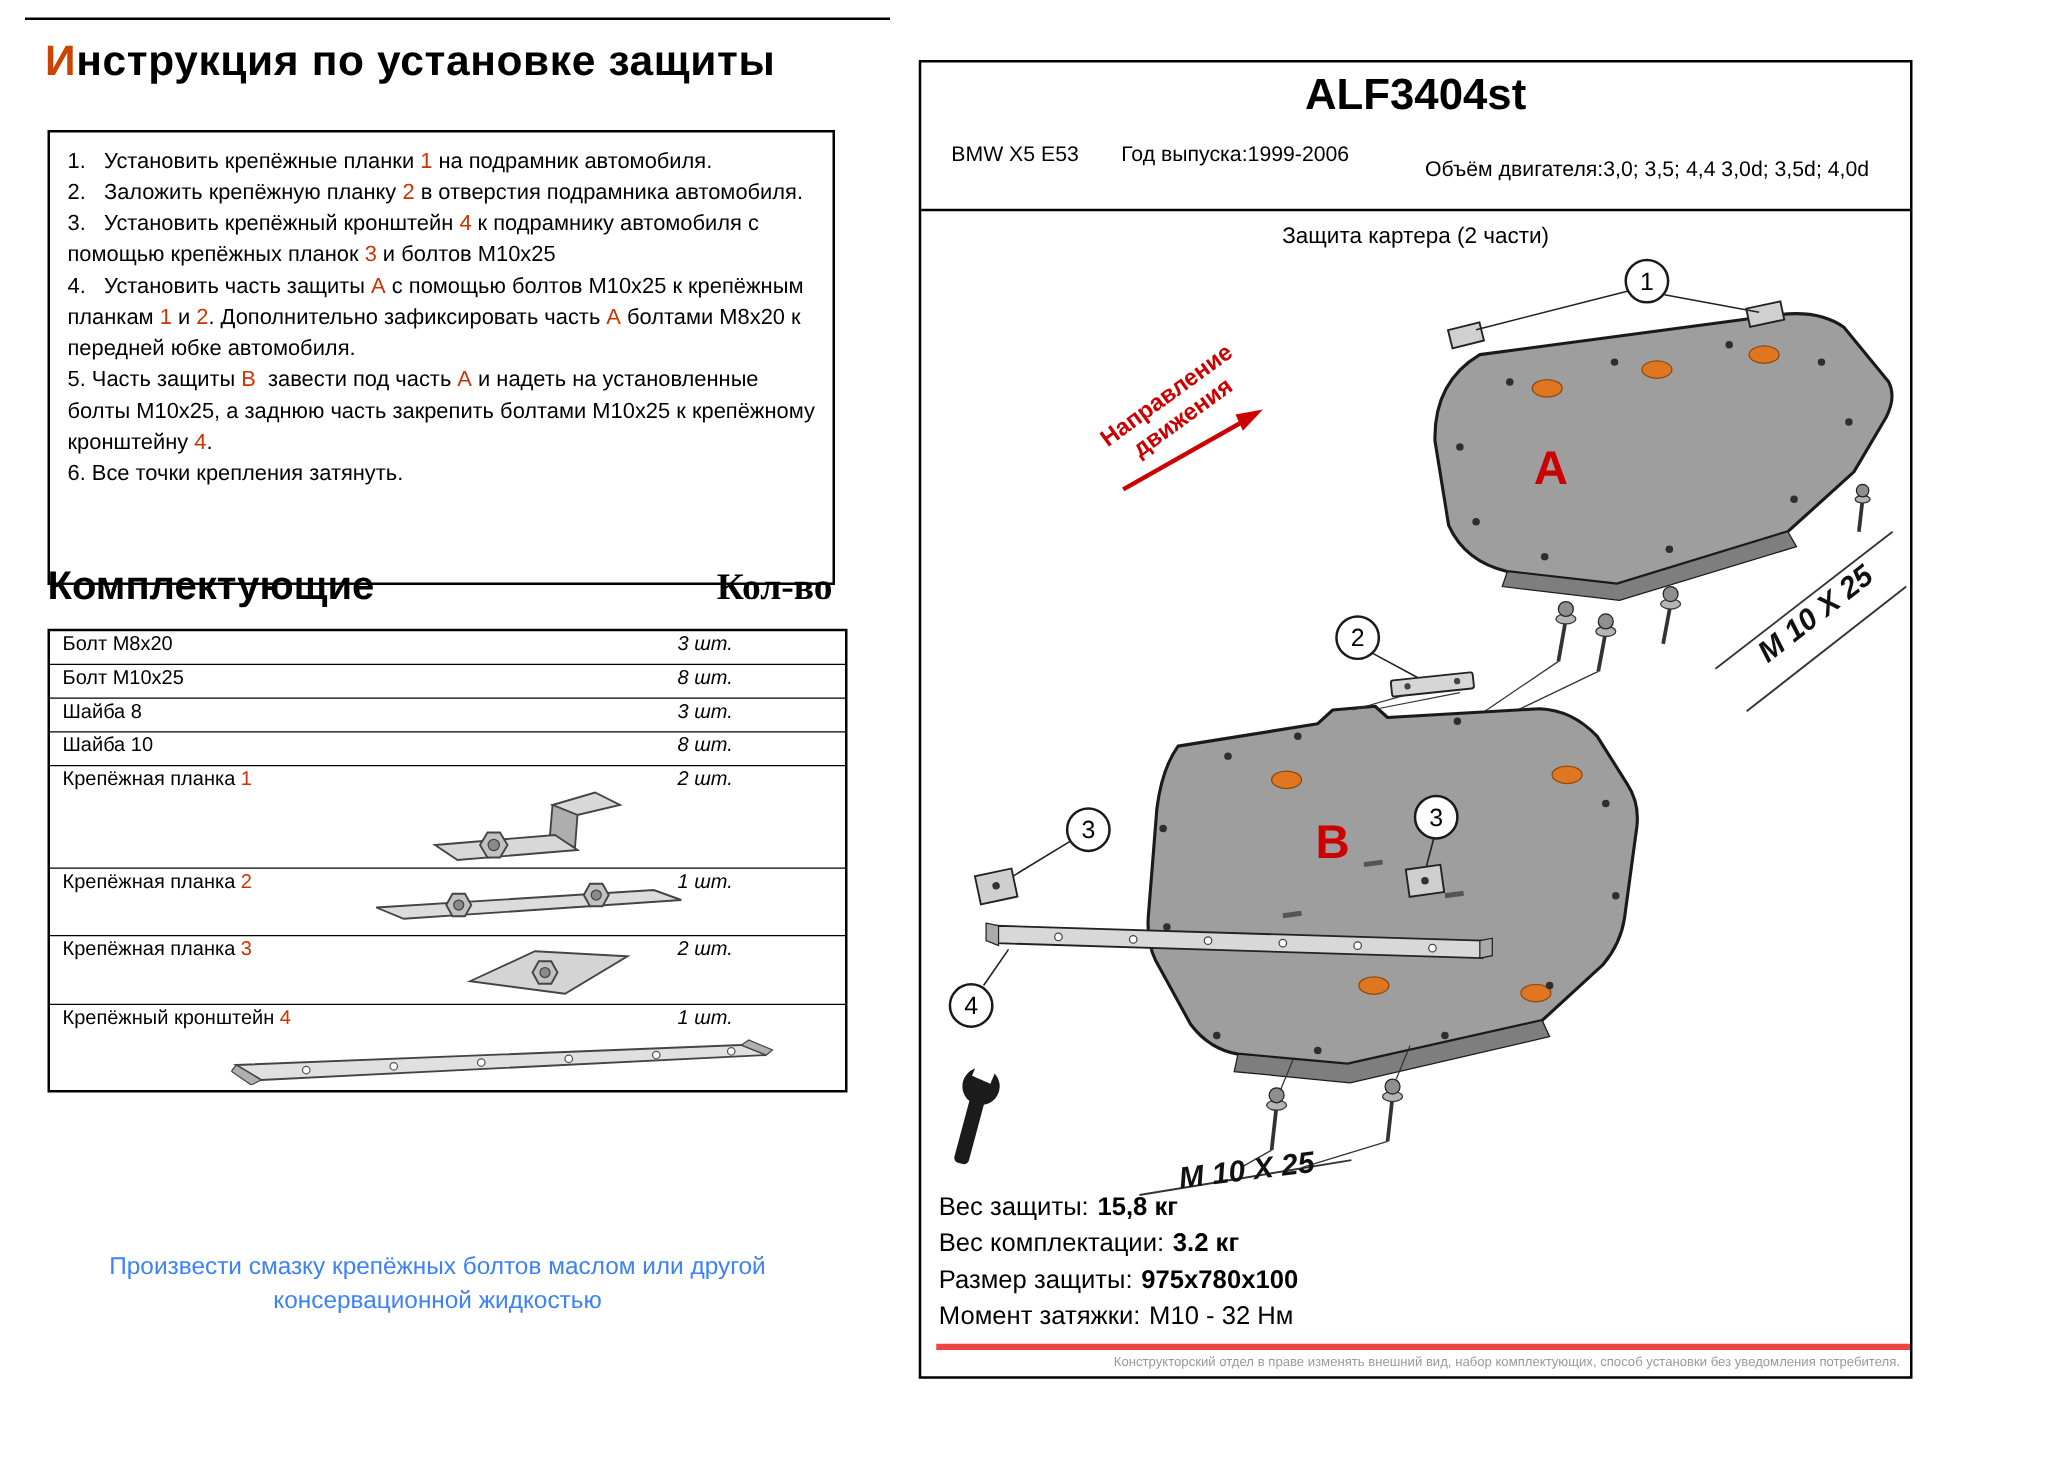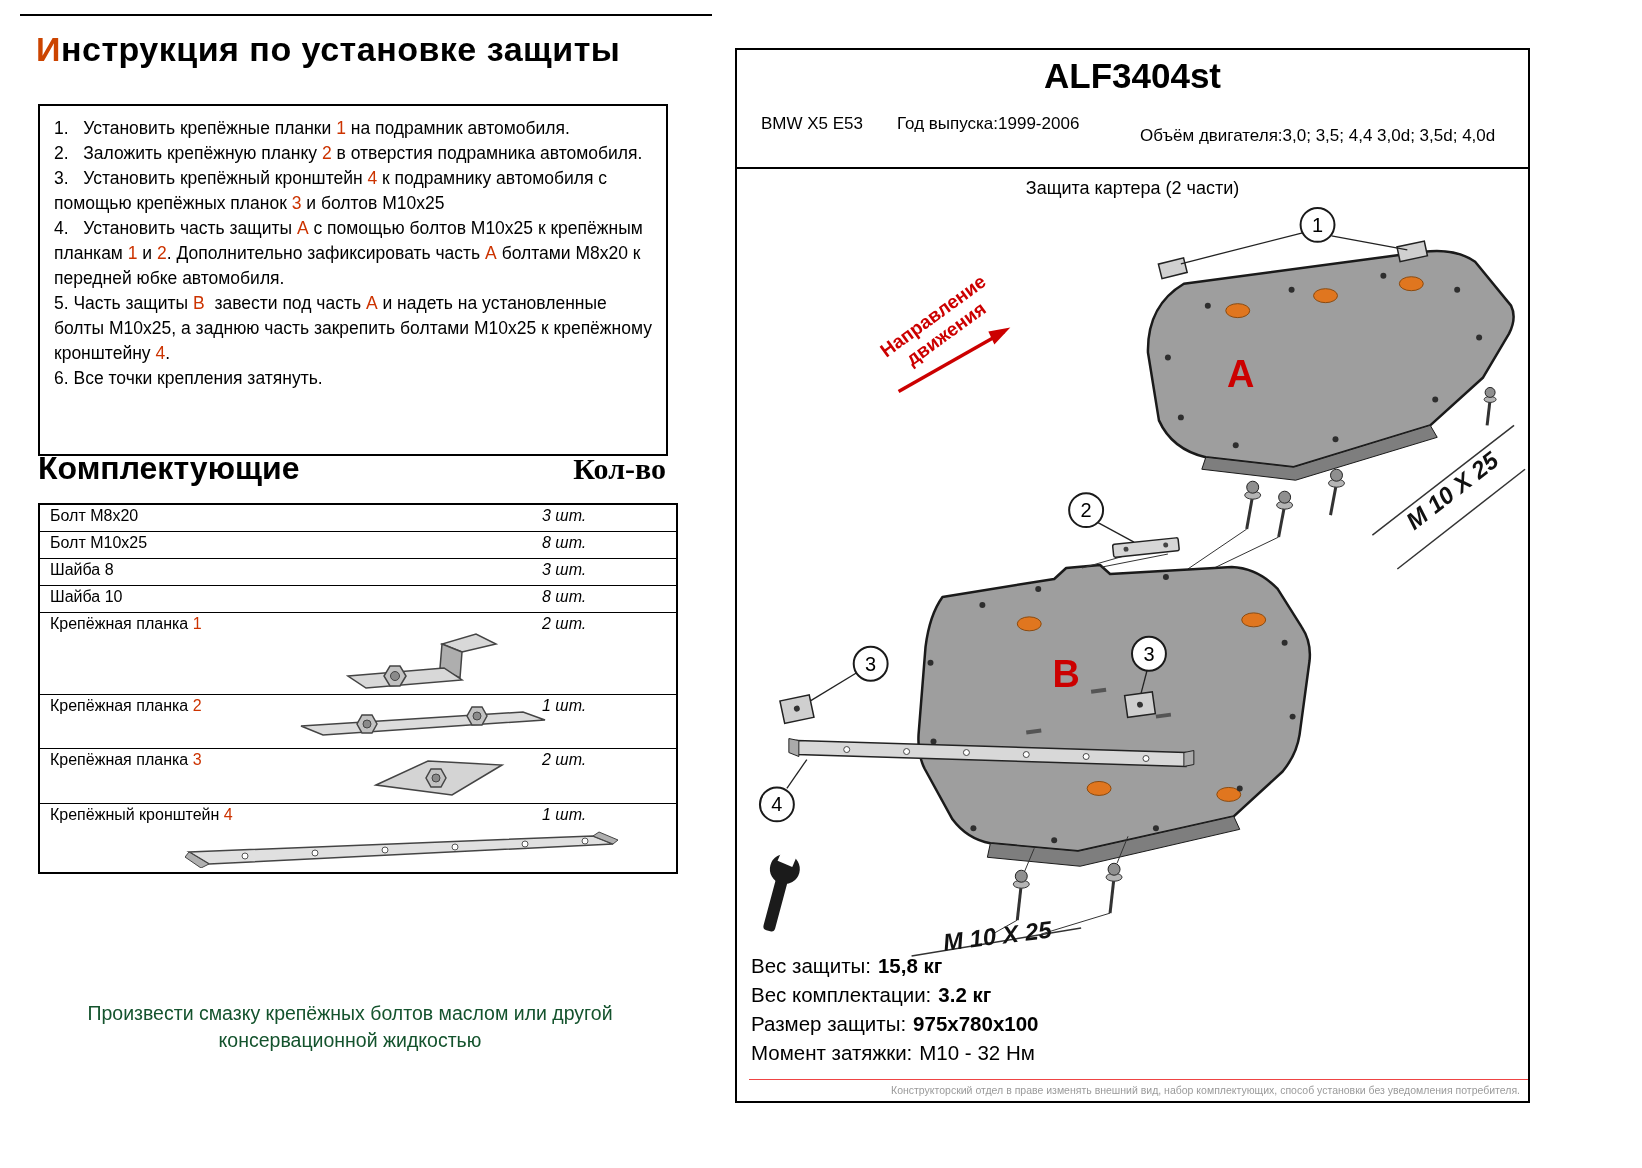--- a/index.html
+++ b/index.html
@@ -4,54 +4,54 @@
 <style>
   html,body{margin:0;padding:0;background:#ffffff;}
   .page{position:relative;width:1642px;height:1168px;background:#fff;overflow:hidden;
         font-family:"Liberation Sans", sans-serif;color:#000;}
   .top-rule{position:absolute;left:20px;top:14px;width:692px;border-top:2px solid #000;}
 
   
   .doc-title{position:absolute;left:36px;top:30px;font-size:34px;font-weight:bold;letter-spacing:.5px;}
   .doc-title .first{color:#cc4400;}
   .instructions-box{position:absolute;left:38px;top:104px;width:598px;height:322px;
-        border:2px solid #000;padding:10px 14px 16px 14px;font-size:17.5px;line-height:25px;overflow:hidden;}
+        border:2px solid #000;padding:10px 14px 28px 14px;font-size:17.5px;line-height:25px;overflow:hidden;}
   .instr{margin:0;white-space:pre-wrap;}
   .ref{color:#cc3300;}
 
   .parts-header{position:absolute;left:38px;top:450px;width:632px;display:flex;
         justify-content:space-between;align-items:baseline;}
   .parts-header .ph-left{font-size:32px;font-weight:bold;}
   .parts-header .ph-right{font-size:30px;font-weight:bold;padding-right:4px;font-family:Liberation Serif, serif;}
 
   .parts-table{position:absolute;left:38px;top:503px;width:640px;border:2px solid #000;box-sizing:border-box;}
   .prow{position:relative;border-bottom:1.5px solid #000;font-size:16px;box-sizing:border-box;}
   .prow:last-child{border-bottom:none;}
   .h27{height:27px;} .h82{height:82px;} .h54{height:54px;} .h55{height:55px;} .h68{height:68px;}
   .plabel{position:absolute;left:10px;top:2px;white-space:pre;}
   .pqty{position:absolute;left:502px;top:2px;font-style:italic;}
   .pimg{position:absolute;}
 
   .note{position:absolute;left:40px;top:1000px;width:620px;text-align:center;
-        color:#14532d;font-size:19.5px;line-height:27px;}
+        color:#3b82f6;font-size:19.5px;line-height:27px;}
 
   
   .panel{position:absolute;left:735px;top:48px;width:795px;height:1055px;border:2px solid #000;box-sizing:border-box;}
   .panel-code{position:absolute;top:6px;left:0;width:100%;text-align:center;font-size:35px;font-weight:bold;}
   .panel-vehicle{position:absolute;left:24px;top:64px;font-size:17px;}
   .panel-year{position:absolute;left:160px;top:64px;font-size:17px;}
   .panel-engine{position:absolute;left:403px;top:76px;font-size:17px;}
   .panel-divider{position:absolute;left:0;right:0;top:117px;border-top:2px solid #000;}
   .panel-caption{position:absolute;top:128px;left:0;width:100%;text-align:center;font-size:18px;}
   .diagram{position:absolute;left:0;top:127px;width:793px;height:780px;}
   .panel-specs{position:absolute;left:14px;top:904px;font-size:20.5px;}
   .spec-row{height:29px;}
   .spec-label{margin-right:7px;}
   .v-bold{font-weight:bold;}
-  .panel-footer{position:absolute;left:0;right:0;bottom:0;border-top:1px solid #ef4444;
+  .panel-footer{position:absolute;left:0;right:0;bottom:0;border-top:5px solid #ef4444;
         color:#9a9a9a;font-size:10.5px;text-align:right;padding:4px 8px 5px 8px;margin-left:12px;}
 </style>
 </head>
 <body>
 
 <div class="page">
   <div class="top-rule"></div>
 
   <div class="doc-title"><span class="first">И</span><span>нструкция по установке защиты</span></div>
 

